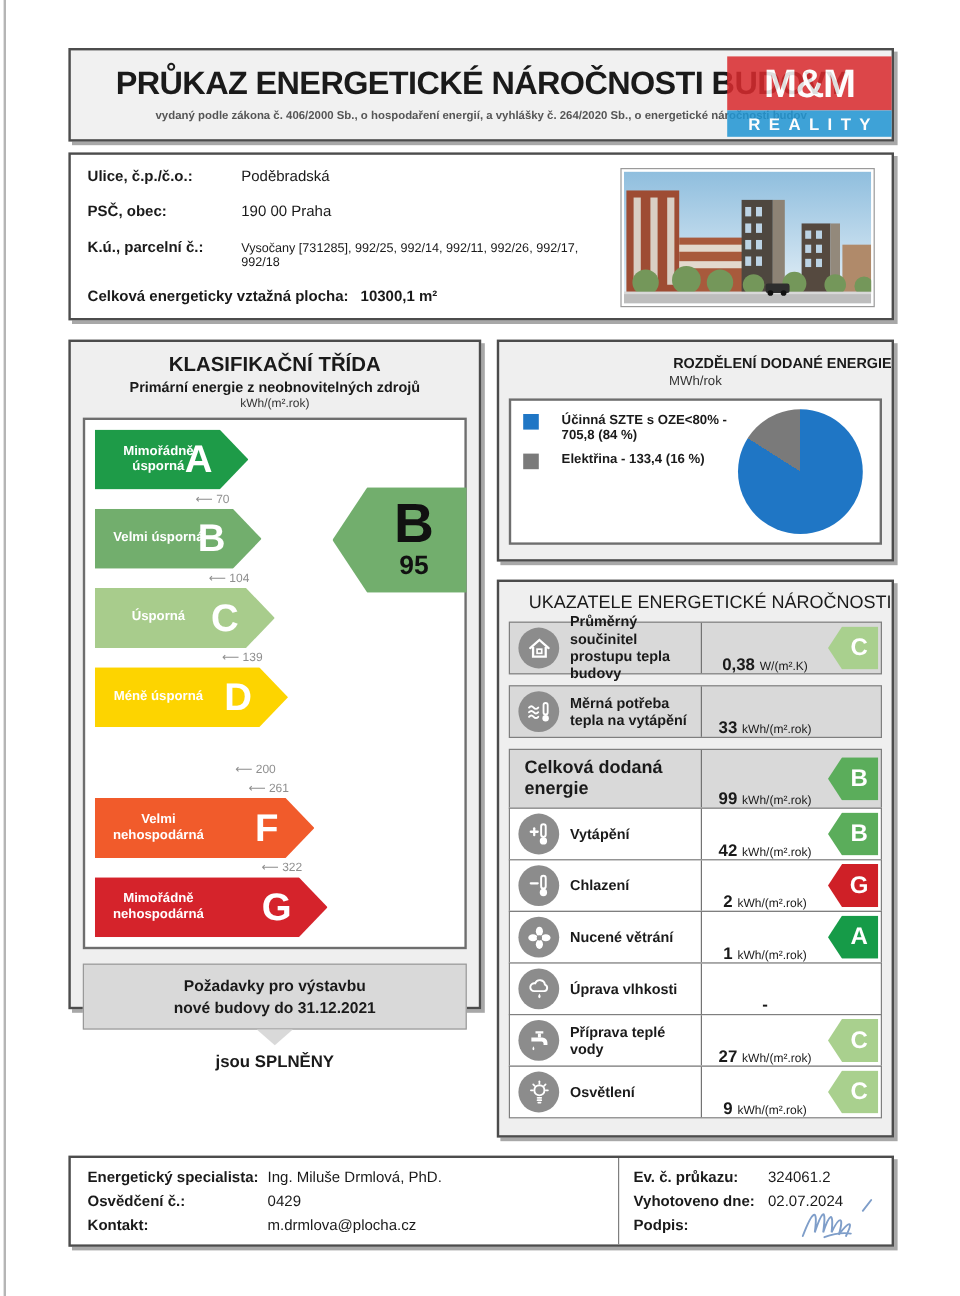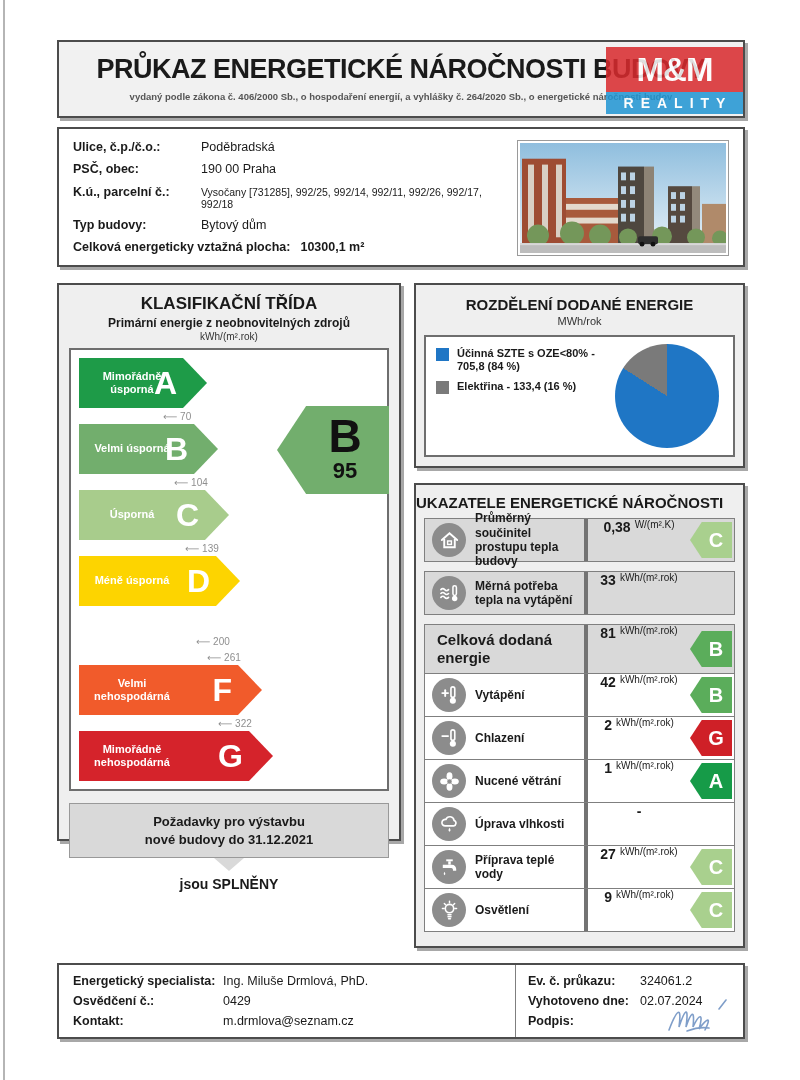--- a/index.html
+++ b/index.html
@@ -51,44 +51,44 @@
                   display:flex; flex-direction:column; align-items:center; justify-content:center; padding-left:24px; }
   .rating-letter { font-size:46px; font-weight:bold; line-height:0.9; }
   .rating-value { font-size:22px; font-weight:bold; }
   .req-box { margin:12px 10px 0 10px; background:#d9d9d9; border:1px solid #999;
              text-align:center; font-size:13px; font-weight:bold; padding:9px 4px; line-height:1.35; }
   .req-chevron { width:0; height:0; margin:0 auto; border-left:15px solid transparent;
                  border-right:15px solid transparent; border-top:13px solid #d9d9d9; }
   .req-status { text-align:center; font-size:14px; font-weight:bold; margin-top:5px; }
 
   .pie-panel { height:185px; }
-  .pie-title { text-align:center; font-size:15px; font-weight:bold; padding-top:11px; }
+  .pie-title { text-align:right; font-size:12px; font-weight:bold; padding-top:11px; }
   .pie-unit { text-align:center; font-size:11px; margin-top:2px; color:#333; }
   .pie-box { margin:8px; height:122px; display:flex; align-items:flex-start; }
   .legend { padding:10px 4px 0 10px; flex:1; }
-  .legend-item { display:flex; align-items:flex-start; gap:8px; margin-bottom:7px; }
+  .legend-item { display:flex; align-items:flex-start; gap:19px; margin-bottom:7px; }
   .legend-swatch { width:13px; height:13px; flex:none; margin-top:1px; }
   .legend-text { font-size:11px; font-weight:bold; line-height:1.2; }
   .pie { width:104px; height:104px; border-radius:50%; flex:none; margin:7px 14px 0 0; }
 
   .ind-panel { height:465px; }
-  .ind-title { text-align:left; font-size:15px; font-weight:bold; margin:9px 0 7px 0; }
+  .ind-title { text-align:right; font-size:15px; font-weight:normal; margin:9px 0 7px 0; }
   .ind-rows { margin:0 8px 8px 8px; }
   .ind-row { position:relative; display:flex; align-items:stretch; border:1px solid #7f7f7f; background:#fff; height:44px; }
   .ind-row.gray { background:#d9d9d9; }
   .ind-row.gap { margin-bottom:9px; }
   .ind-row.stack { margin-top:-1px; }
   .ind-row.tall { height:50px; }
   .ind-left { flex:1; display:flex; align-items:center; gap:9px; padding-left:7px; }
   .ind-label { font-size:12px; font-weight:bold; line-height:1.2; padding-right:4px; }
   .ind-row.tall .ind-label { font-size:15px; padding-left:5px; }
   .icon-circle { width:34px; height:34px; border-radius:50%; background:#8c8c8c; flex:none;
                  display:flex; align-items:center; justify-content:center; }
   .icon-circle svg { width:23px; height:23px; }
-  .ind-right { width:150px; flex:none; border-left:4px solid #737373; display:flex; align-items:flex-start;
+  .ind-right { width:150px; flex:none; border-left:1px solid #737373; display:flex; align-items:flex-end;
                justify-content:center; padding-right:44px; gap:4px; position:relative; }
   .ind-value { font-size:14px; font-weight:bold; }
   .ind-unit { font-size:10px; }
   .badge { position:absolute; right:2px; top:50%; transform:translateY(-50%); width:42px; height:36px;
            clip-path:polygon(0 50%, 28% 0, 100% 0, 100% 100%, 28% 100%); color:#fff; font-weight:bold;
            font-size:20px; display:flex; align-items:center; justify-content:center; padding-left:10px; }
 
   
   .footer { margin-top:15px; height:76px; background:#fff; display:flex; }
   .f-col { padding:9px 0 9px 14px; display:flex; flex-direction:column; justify-content:space-between; }
@@ -122,24 +122,20 @@
             <span class="b-label">Ulice, č.p./č.o.:</span>
             <span class="b-value">Poděbradská</span>
           </div>
           <div class="b-row">
             <span class="b-label">PSČ, obec:</span>
             <span class="b-value">190 00 Praha</span>
           </div>
           <div class="b-row">
             <span class="b-label">K.ú., parcelní č.:</span>
             <span class="b-value small">Vysočany [731285], 992/25, 992/14, 992/11, 992/26, 992/17, 992/18</span>
-          </div>
-          <div class="b-row">
-            <span class="b-label">Typ budovy:</span>
-            <span class="b-value">Bytový dům</span>
           </div>
           <div class="b-row wide">
             <span class="b-label">Celková energeticky vztažná plocha:</span>
             <span class="b-value boldv">10300,1 m²</span>
           </div>
         </div>
       <div class="bld-photo">
         <svg viewBox="0 0 206 112" preserveAspectRatio="none">
           <defs>
             <linearGradient id="sky" x1="0" y1="0" x2="0" y2="1">
@@ -304,21 +300,21 @@
                 <div class="ind-right">
                   <span class="ind-value">33</span>
                   <span class="ind-unit">kWh/(m².rok)</span>
                 </div>
               </div>
               <div class="ind-row gray tall">
                 <div class="ind-left">
                   <span class="ind-label">Celková dodaná energie</span>
                 </div>
                 <div class="ind-right">
-                  <span class="ind-value">81</span>
+                  <span class="ind-value">99</span>
                   <span class="ind-unit">kWh/(m².rok)</span>
                   <span class="badge" style="background: rgb(91, 173, 91);">B</span>
                 </div>
               </div>
               <div class="ind-row stack">
                 <div class="ind-left">
                   <span class="icon-circle">
                     <svg viewBox="0 0 24 24">
                       <g stroke="#fff" stroke-width="2" stroke-linecap="round">
                         <path d="M4.5 9.5 h6"></path>
@@ -441,21 +437,21 @@
           <div class="f-row">
             <span class="f-label">Energetický specialista:</span>
             <span class="f-value">Ing. Miluše Drmlová, PhD.</span>
           </div>
           <div class="f-row">
             <span class="f-label">Osvědčení č.:</span>
             <span class="f-value">0429</span>
           </div>
           <div class="f-row">
             <span class="f-label">Kontakt:</span>
-            <span class="f-value">m.drmlova@seznam.cz</span>
+            <span class="f-value">m.drmlova@plocha.cz</span>
           </div>
         </div>
       <div class="f-col f-right" id="footer-right">
         <svg class="signature" width="76" height="38" viewBox="0 0 76 38">
           <g stroke="#7f9ec9" stroke-width="1.6" fill="none" stroke-linecap="round">
             <path d="M12 33 C 20 12, 25 8, 22 30 C 28 12, 32 8, 29 30 C 34 15, 38 11, 36 30 C 42 17, 47 15, 42 32 C 50 21, 55 19, 48 33"></path>
             <path d="M30 34 C 38 31, 46 30, 52 31"></path>
             <path d="M62 12 l7 -9"></path>
           </g>
         </svg>

